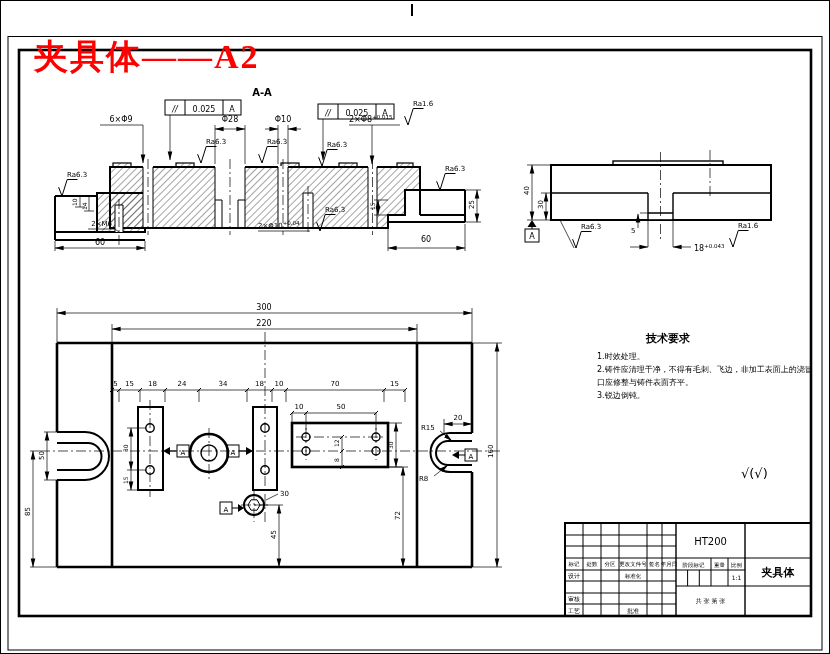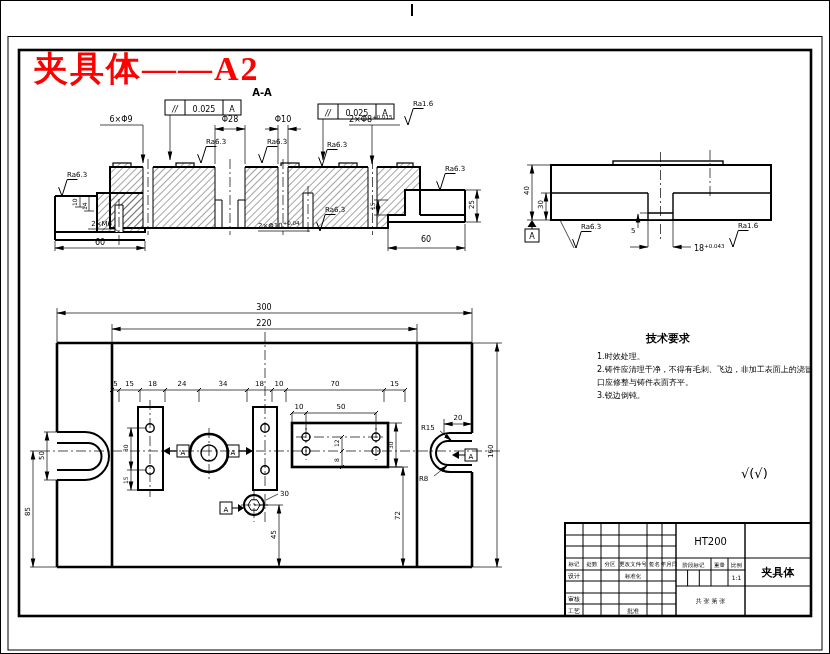--- a/index.html
+++ b/index.html
@@ -359,14 +359,14 @@
     <text x="719.5" y="566.5" class="t5 mid">重量</text>
     <text x="736.5" y="566.5" class="t5 mid">比例</text>
     <text x="736.5" y="580" class="t6 mid">1:1</text>
     <text x="710.5" y="603" class="t6 mid">共 张 第 张</text>
 
     <path d="M745,558 H811 M745,586 H811" class="s1" stroke-width="0.7"></path>
     <text x="778" y="576" class="t11 b mid">夹具体</text>
   </g>
 </svg>
 
-<div class="drawing-title" style="color: rgb(255, 0, 0); margin-top: 12px;">夹具体——A2</div>
+<div class="drawing-title" style="color: rgb(255, 0, 0);">夹具体——A2</div>
 </div>
 
 </body></html>

